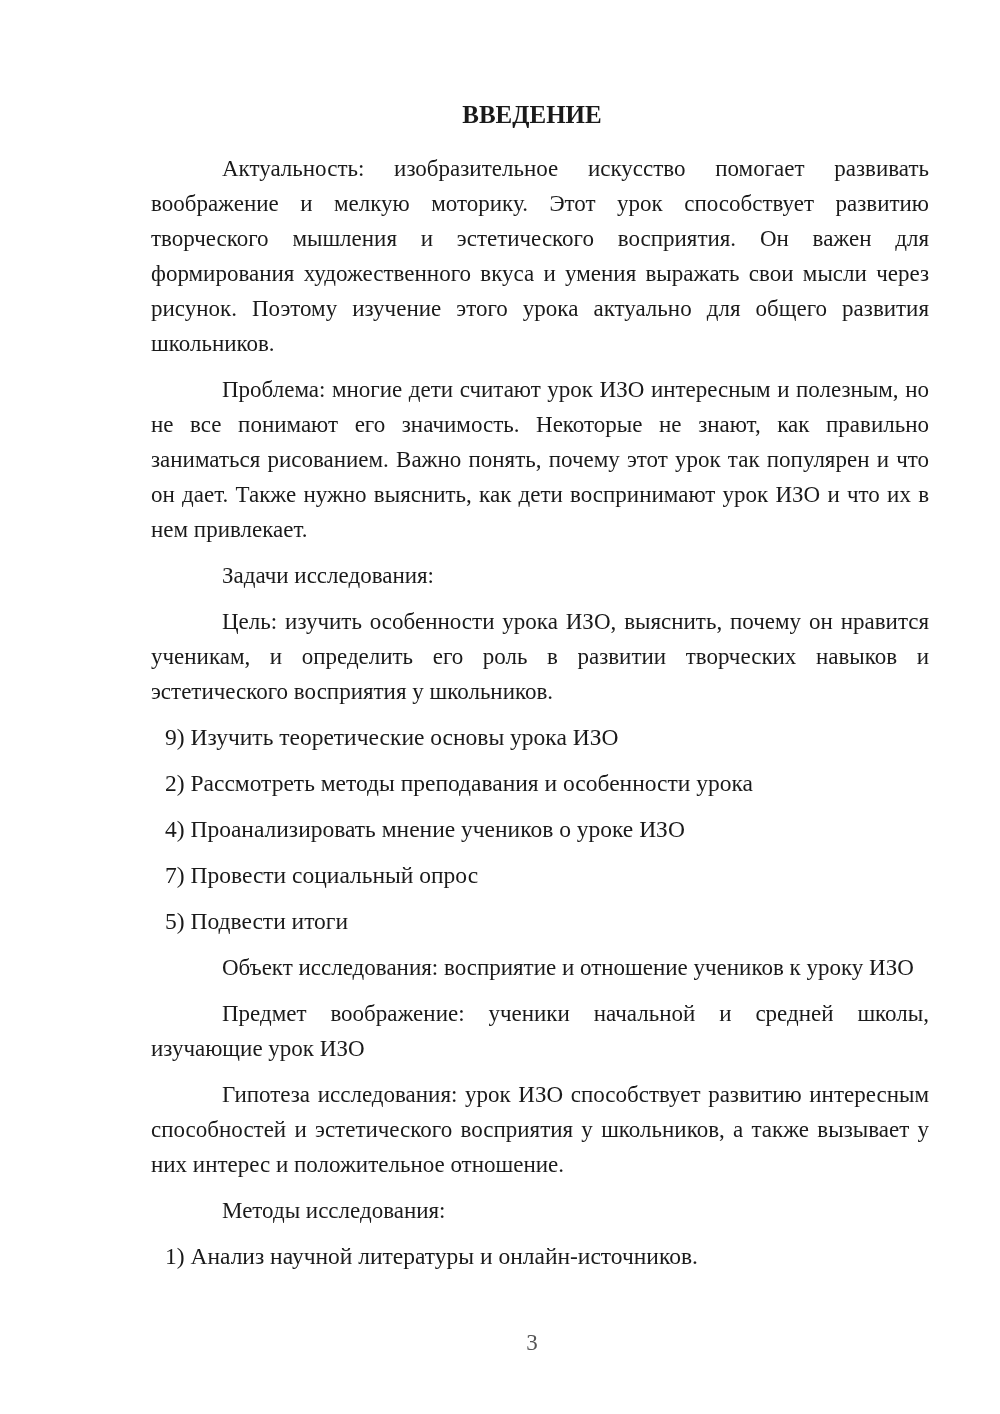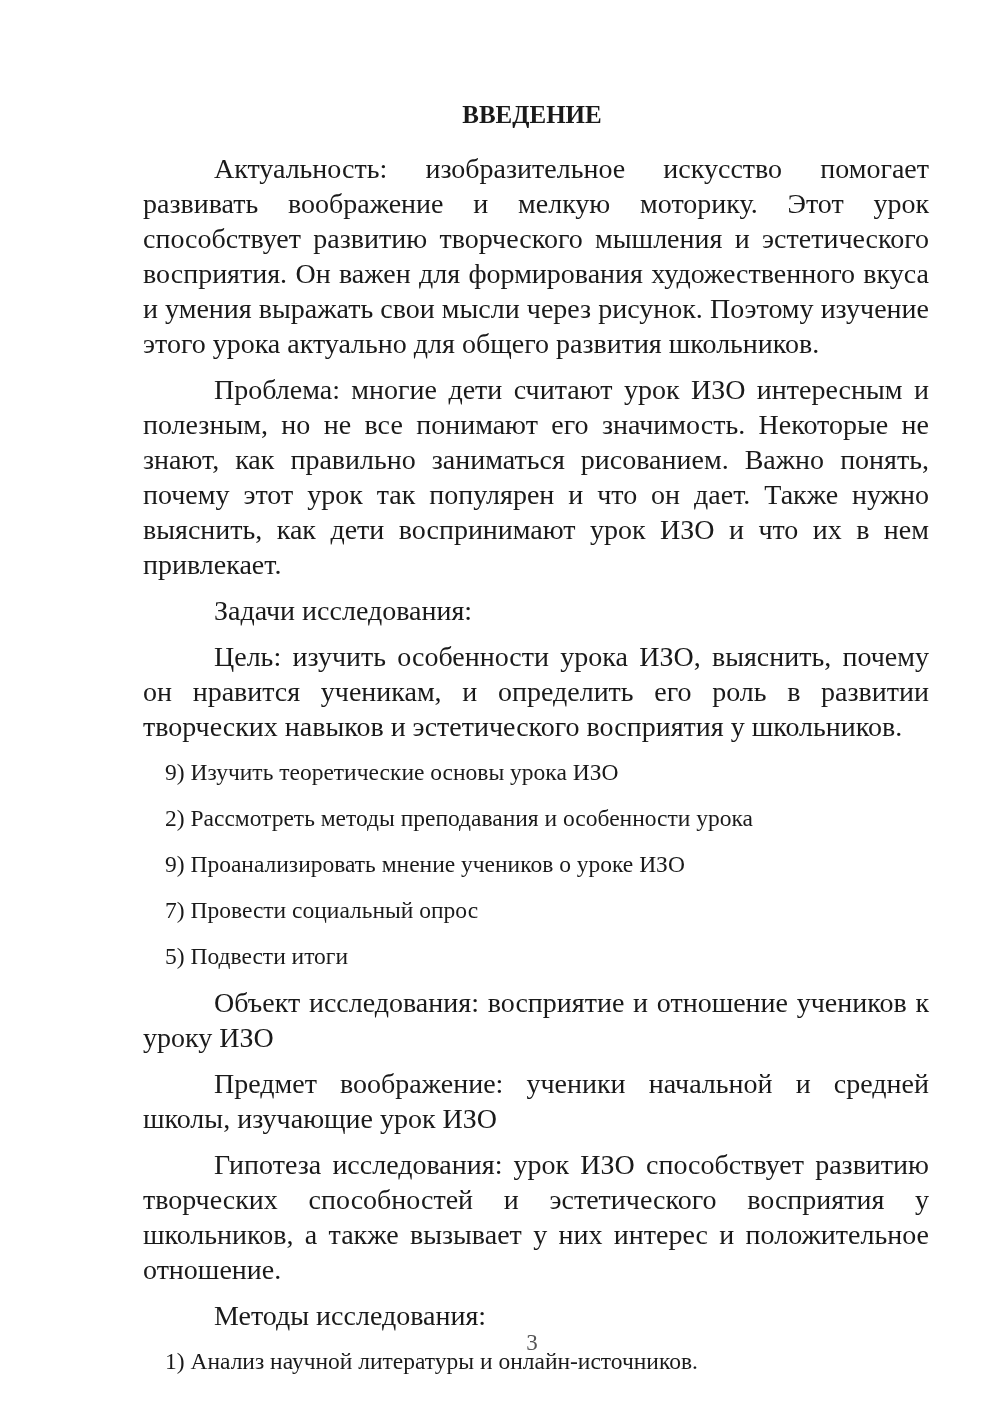--- a/index.html
+++ b/index.html
@@ -19,25 +19,25 @@
     overflow: hidden;
   }
   .doc-title {
     font-size: 25px;
     font-weight: bold;
     line-height: 35px;
     text-align: center;
     margin: 0 0 19px 0;
   }
   .para {
-    font-size: 28px;
+    font-size: 23px;
     line-height: 35px;
     text-align: justify;
     text-indent: 71px;
-    margin: 0 0 11px 8px;
+    margin: 0 0 11px 16px;
   }
   .list-item {
     font-size: 23.5px;
     line-height: 35px;
     text-align: left;
     text-indent: 0;
     margin: 0 0 11px 0;
     padding-left: 30px;
   }
   .page-number {
@@ -63,31 +63,31 @@
   <p class="para">Проблема: многие дети считают урок ИЗО интересным и полезным, но не все понимают его значимость. Некоторые не знают, как правильно заниматься рисованием. Важно понять, почему этот урок так популярен и что он дает. Также нужно выяснить, как дети воспринимают урок ИЗО и что их в нем привлекает.</p>
 
   <p class="para">Задачи исследования:</p>
 
   <p class="para">Цель: изучить особенности урока ИЗО, выяснить, почему он нравится ученикам, и определить его роль в развитии творческих навыков и эстетического восприятия у школьников.</p>
 
   <p class="list-item">9) Изучить теоретические основы урока ИЗО</p>
 
   <p class="list-item">2) Рассмотреть методы преподавания и особенности урока</p>
 
-  <p class="list-item">9) Проанализировать мнение учеников о уроке ИЗО</p>
+  <p class="list-item">4) Проанализировать мнение учеников о уроке ИЗО</p>
 
   <p class="list-item">7) Провести социальный опрос</p>
 
   <p class="list-item">5) Подвести итоги</p>
 
   <p class="para">Объект исследования: восприятие и отношение учеников к уроку ИЗО</p>
 
   <p class="para">Предмет воображение: ученики начальной и средней школы, изучающие урок ИЗО</p>
 
-  <p class="para">Гипотеза исследования: урок ИЗО способствует развитию творческих способностей и эстетического восприятия у школьников, а также вызывает у них интерес и положительное отношение.</p>
+  <p class="para">Гипотеза исследования: урок ИЗО способствует развитию интересным способностей и эстетического восприятия у школьников, а также вызывает у них интерес и положительное отношение.</p>
 
   <p class="para">Методы исследования:</p>
 
   <p class="list-item">1) Анализ научной литературы и онлайн-источников.</p>
 
   <div class="page-number">3</div>
 
 </div>
 
 </body></html>

